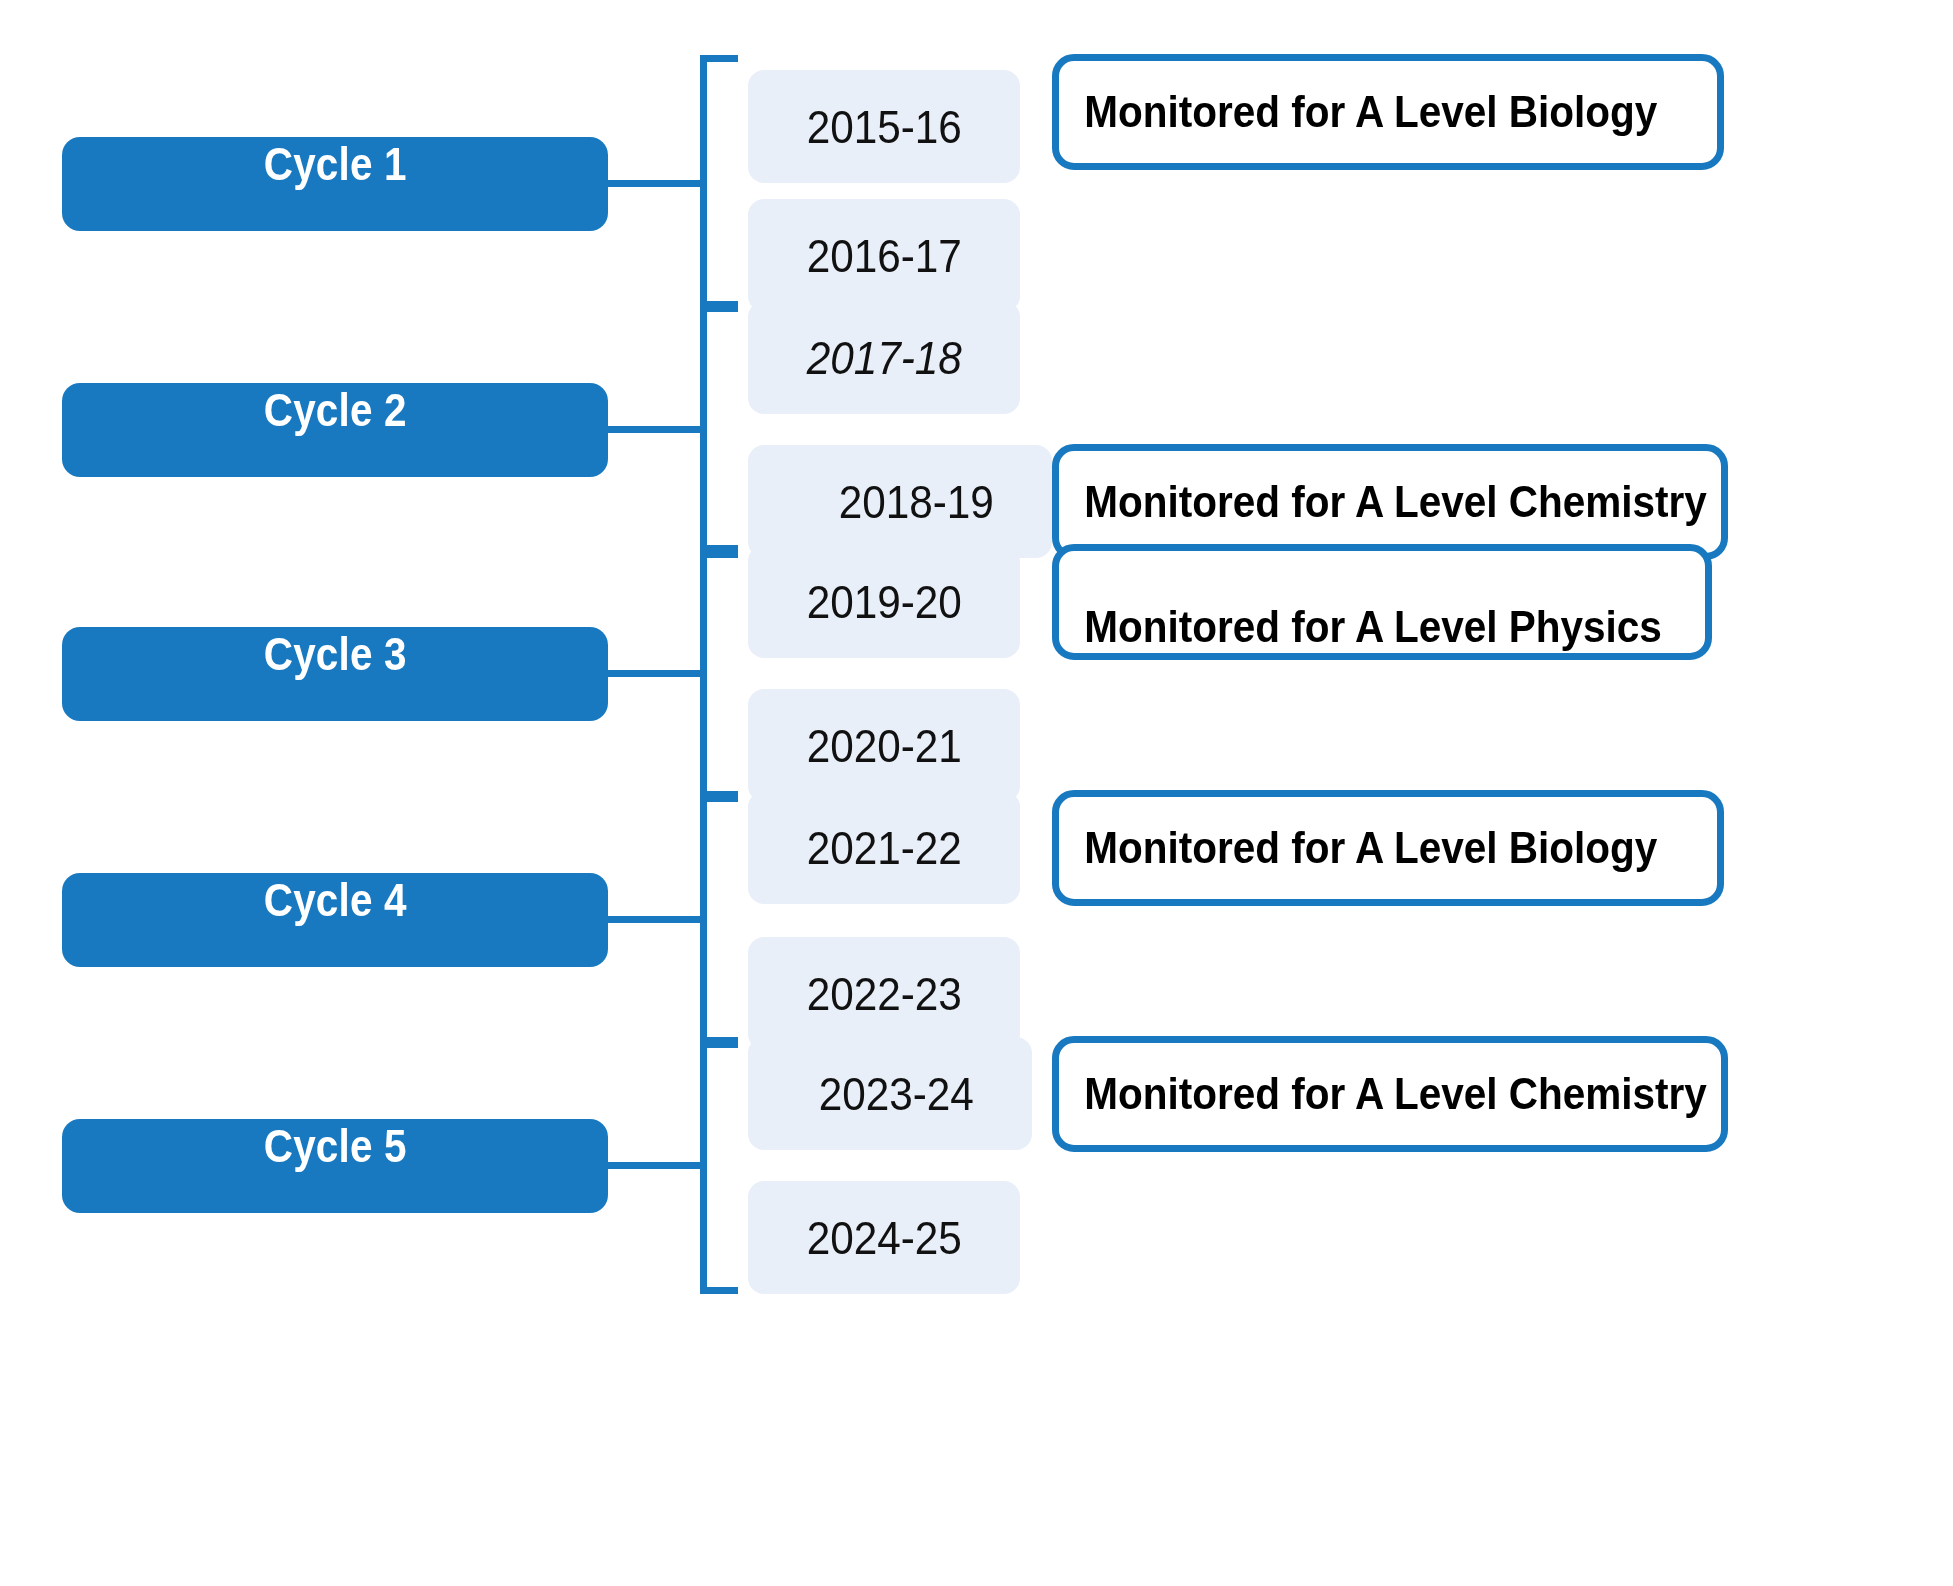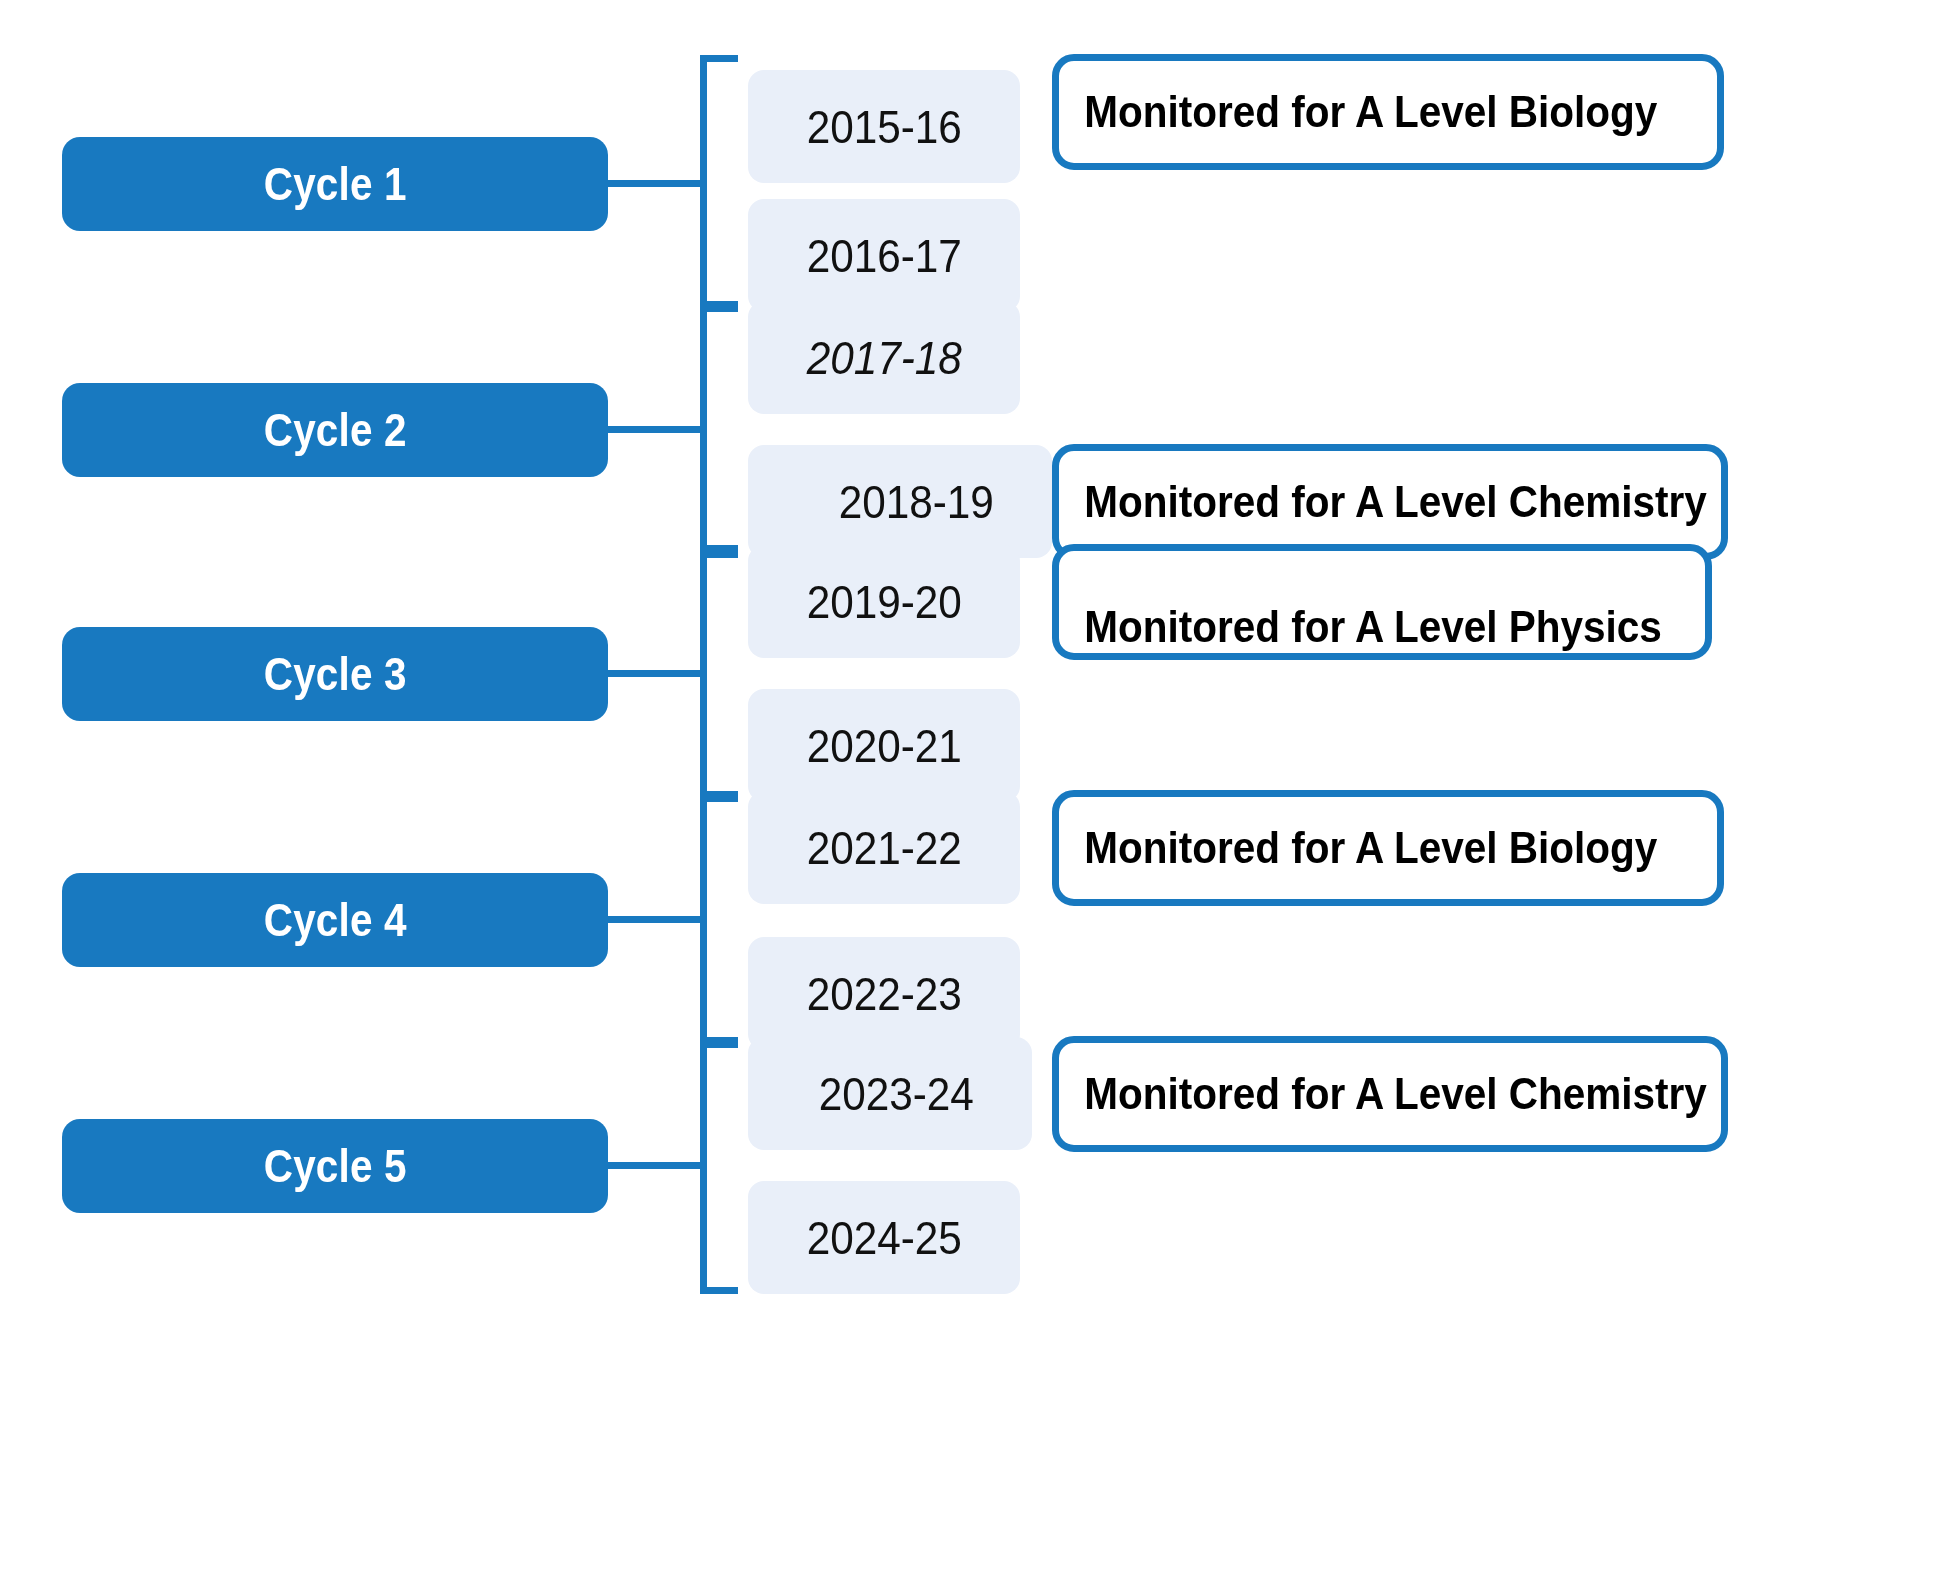--- a/index.html
+++ b/index.html
@@ -30,21 +30,21 @@
 
   
   .cycle-pill {
     position: absolute;
     left: 62px;
     width: 546px;
     height: 94px;
     background: #1879c0;
     border-radius: 18px;
     display: flex;
-    align-items: center;
+    align-items: flex-start;
     justify-content: center;
   }
   .cycle-pill-label {
     color: #ffffff;
     font-size: 46px;
     font-weight: bold;
     letter-spacing: 0.2px;
     font-family: "Liberation Sans", sans-serif;
     transform: scaleX(0.88);
     transform-origin: center;

